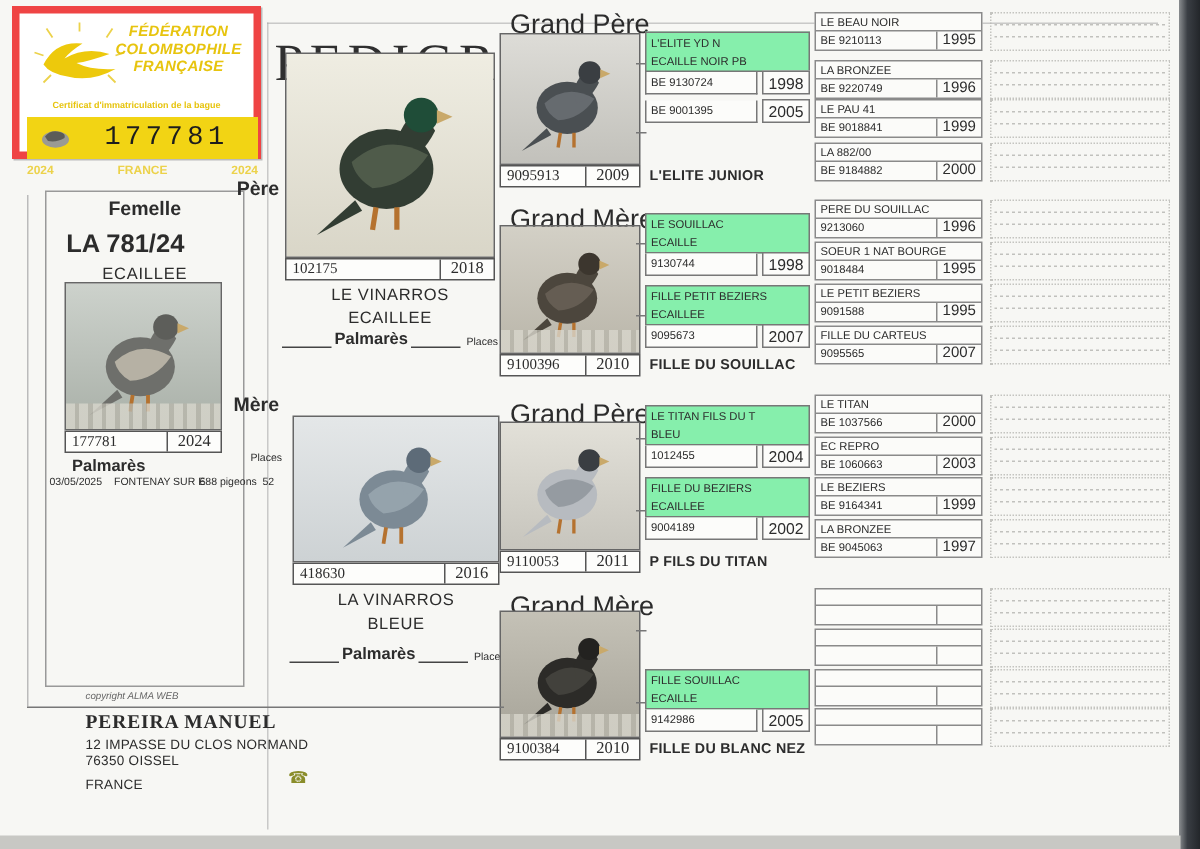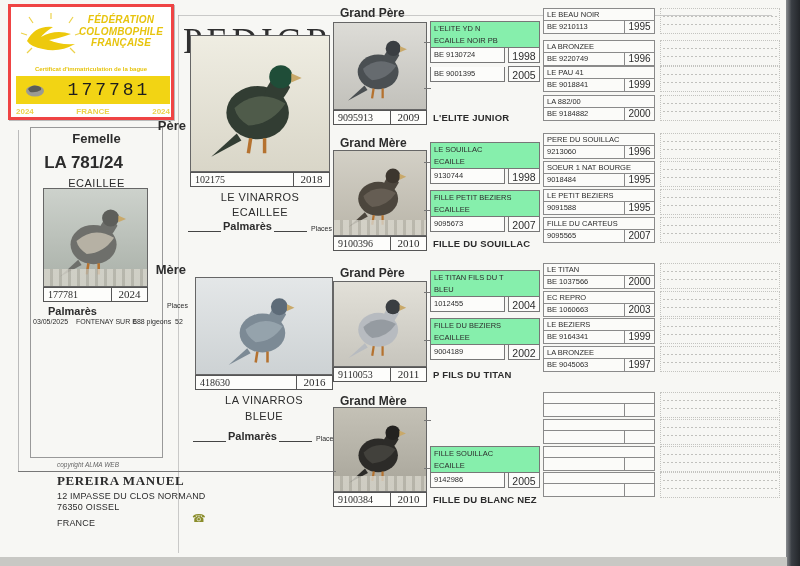--- a/index.html
+++ b/index.html
@@ -7,22 +7,22 @@
   body { font-family:"Liberation Sans", sans-serif; color:#2c2c2c; background:#e9e9e6; }
   #sheet { position:relative; width:800px; height:566px; background:#f7f7f4; overflow:hidden; }
   .abs { position:absolute; }
 
   
   .edge-right { right:0; top:0; width:14px; height:566px;
     background:linear-gradient(90deg,#8a8d90,#3a3e44 40%,#23262a); }
   .edge-bottom { left:0; top:557px; width:787px; height:9px; background:#c8c8c4; }
 
   
-  .fed-card { left:8px; top:4px; width:166px; height:116px; background:#fff;
-    border:3px solid #ef4444; box-shadow:1px 1px 0 #bbb; }
+  .fed-card { left:8px; top:4px; width:166px; height:102px; background:#fff;
+    border:5px solid #ef4444; box-shadow:1px 1px 0 #bbb; }
   .fed-name { position:absolute; right:4px; top:7px; width:92px; text-align:center;
     font-size:10px; line-height:1.15; font-weight:bold; font-style:italic;
     color:#e7c40e; letter-spacing:.2px; }
   .fed-cert { position:absolute; left:0; top:59px; width:100%; text-align:center;
     font-size:6px; font-weight:bold; color:#e7c40e; }
   .fed-band { position:absolute; left:5px; top:69px; width:154px; height:28px;
     background:#f2d414; display:flex; align-items:center; }
   .fed-ring { flex:1; text-align:center; font-family:"Liberation Mono", monospace;
     font-size:18px; letter-spacing:3px; color:#1d1d1d; }
   .fed-bottom { position:absolute; left:5px; top:100px; width:154px; display:flex;
@@ -52,21 +52,21 @@
   .pg-leg { stroke:#b5722f; stroke-width:3; }
   .floor { position:absolute; left:0; bottom:0; width:100%; height:18%;
     background:repeating-linear-gradient(90deg,#d8d6cc 0 6px,#b9b7ac 6px 9px); opacity:.8; }
 
   
   .strip { display:flex; border:1px solid #555; background:#fdfdfb;font-family:Liberation Serif, serif; }
   .sring { flex:1; font-size:10px; padding:1px 4px; }
   .syear { width:36px; border-left:1px solid #555; text-align:center; font-size:11px; }
 
   .blk-label { font-weight:bold; font-size:13px; }
-  .gp-label { font-weight:bold; font-size:12px; }
+  .gp-label { font-weight:normal; font-size:18px; }
   .gp-name { font-weight:bold; font-size:9.5px; letter-spacing:.2px; }
   .bird-name { text-align:center; font-size:11px; letter-spacing:.4px; }
 
   
   .palm-row { display:flex; align-items:flex-end; font-size:11px; }
   .uline { border-bottom:1px solid #444; height:10px; flex:1; }
   .palm-word { font-weight:bold; padding:0 2px; }
   .places-sm { font-size:7px; padding-left:4px; }
 
   

